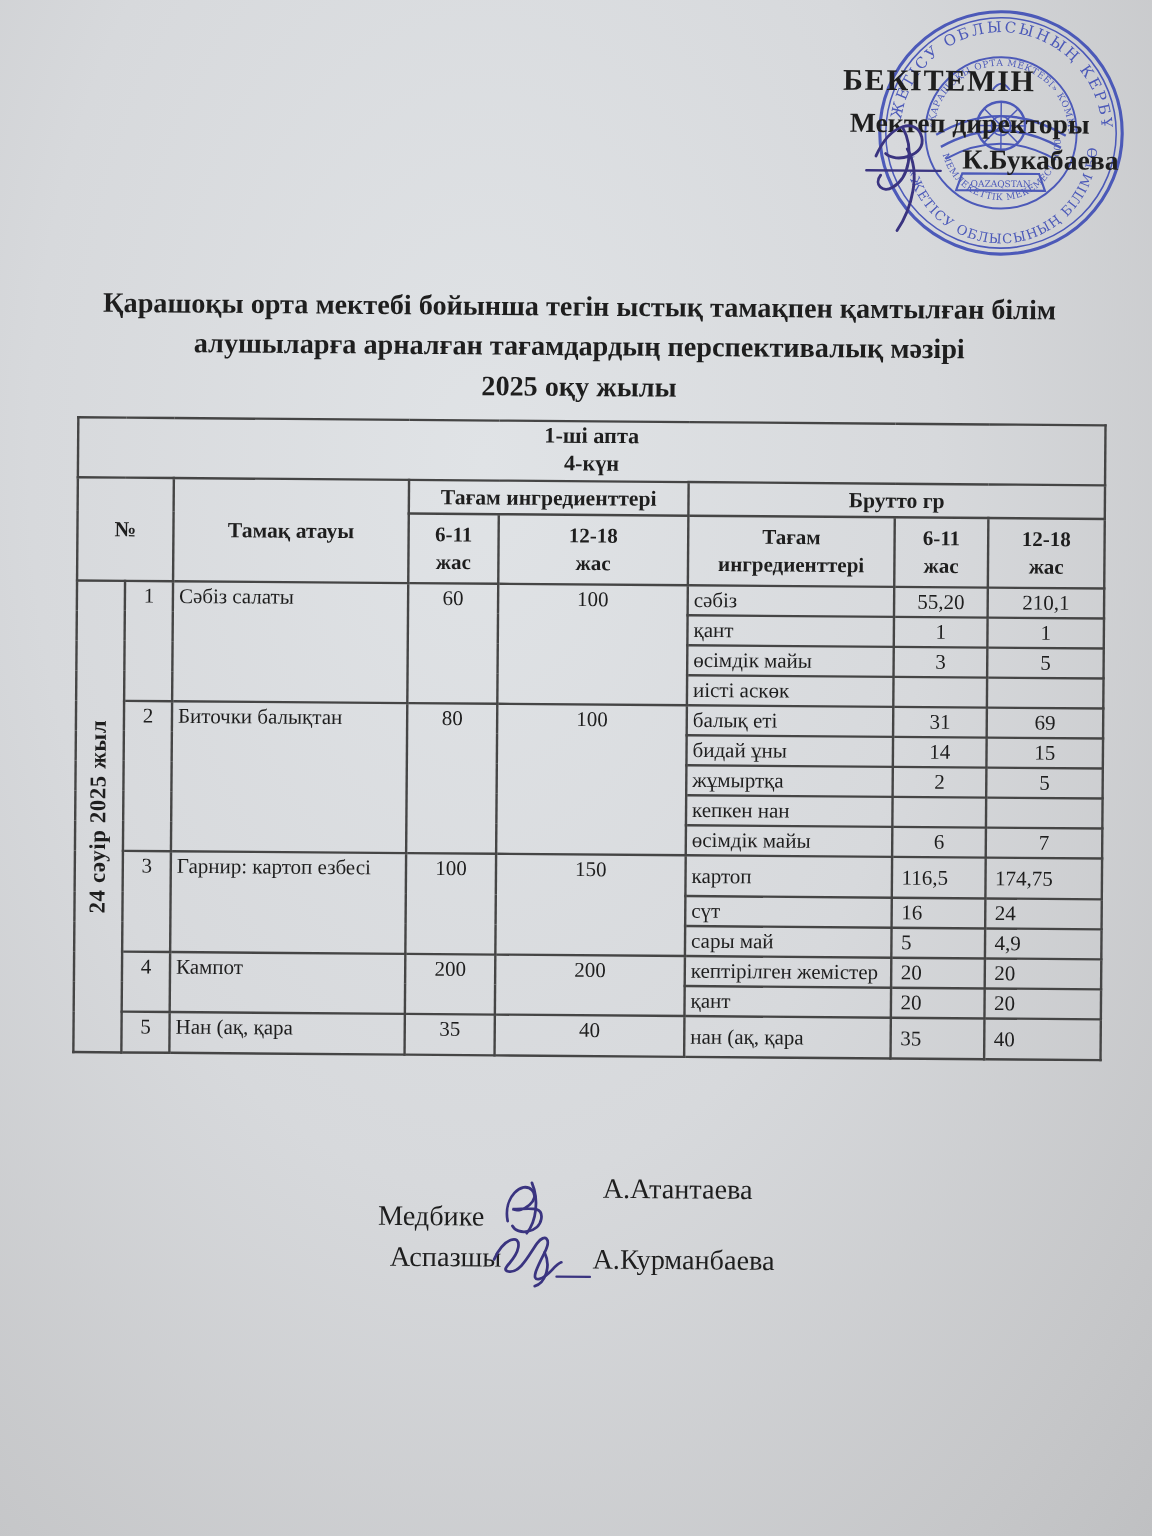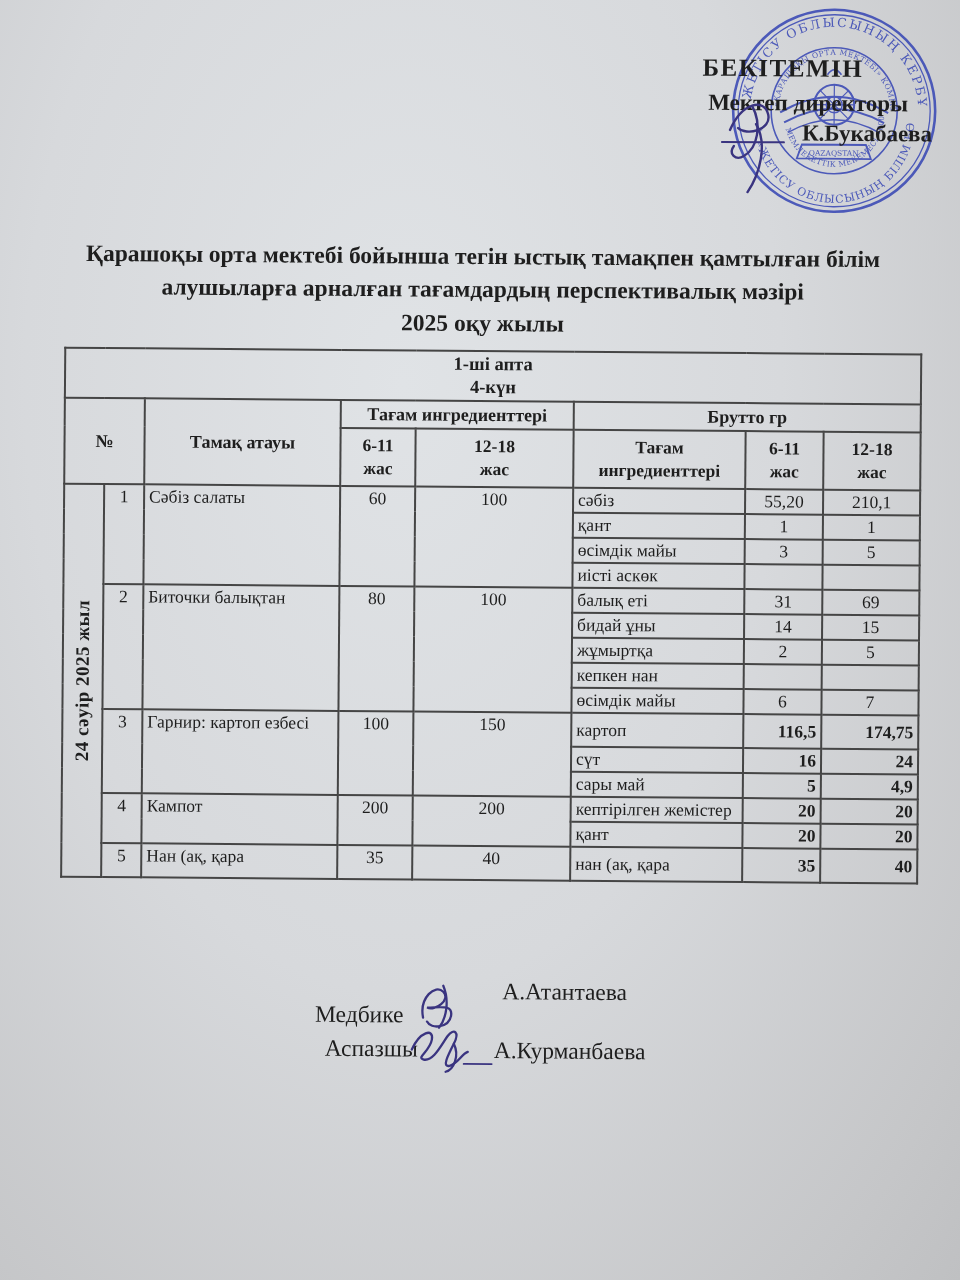--- a/index.html
+++ b/index.html
@@ -31,21 +31,21 @@
   .two-line{max-width:3.4em;margin:0 auto;line-height:1.35;}
   .two-line-mid{max-width:8.5em;margin:0 auto;line-height:1.35;}
   td.date-cell{text-align:center;vertical-align:middle;}
   .vert{writing-mode:vertical-rl;transform:rotate(180deg);font-weight:bold;font-size:19px;
         white-space:nowrap;letter-spacing:.5px;margin:0 auto;}
   td.cell-top{vertical-align:top;padding-top:3px;}
   td.c{text-align:center;}
   td.ing-name{text-align:left;padding-left:8px;vertical-align:middle;}
   td.val{vertical-align:middle;}
   td.val.ctr{text-align:center;}
-  td.val.lft{text-align:right;padding-left:7px;font-weight:bold;}
+  td.val.lft{text-align:left;padding-left:7px;}
   td.meal-name{text-align:left;padding-left:7px;}
   
   .sigline{position:absolute;font-size:23.5px;white-space:nowrap;}
   .ink{position:absolute;}
 </style>
 </head>
 <body>
 
 <div class="paper">
 

